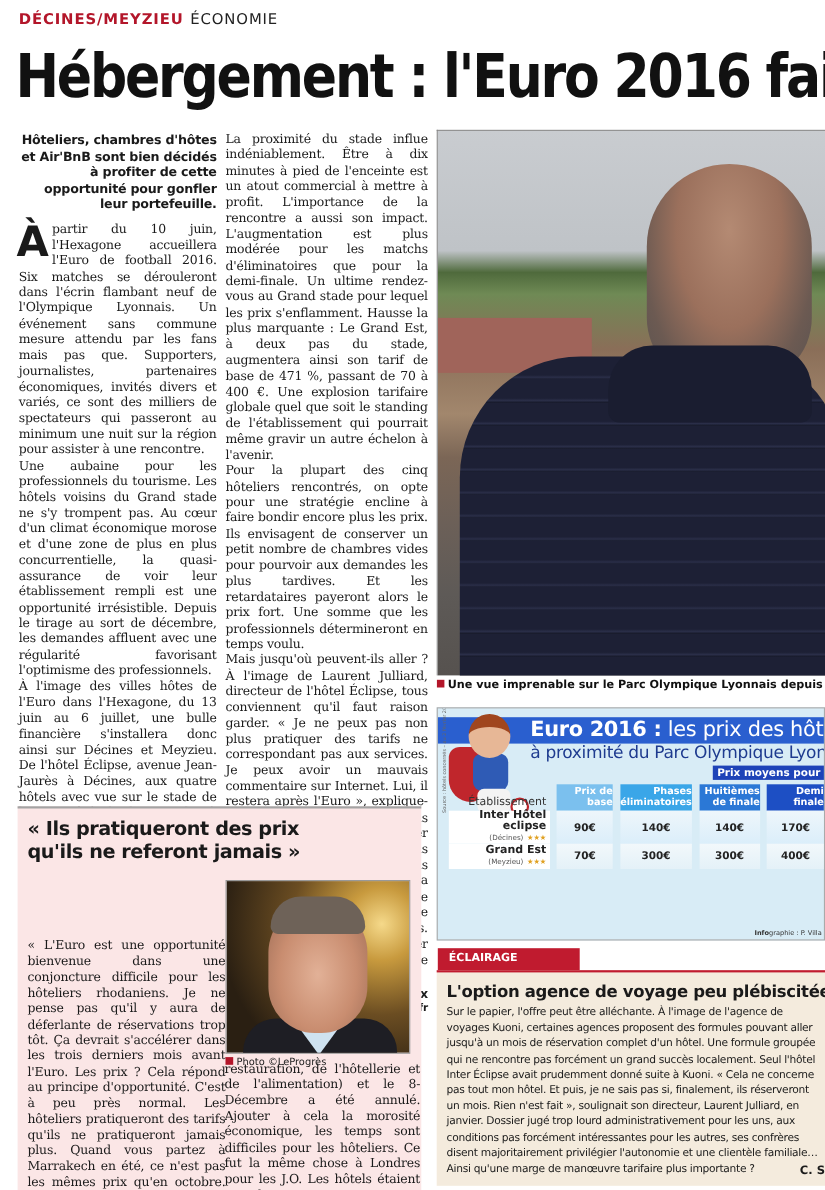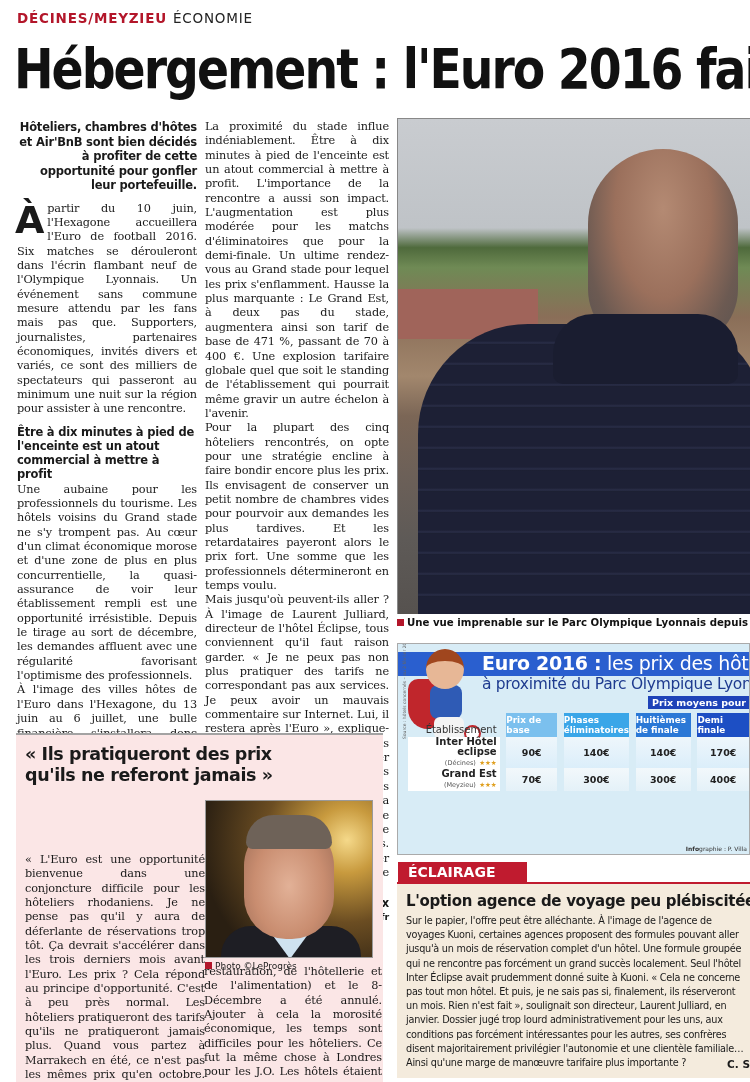--- a/index.html
+++ b/index.html
@@ -44,21 +44,21 @@
   .mascot .cape { position: absolute; left: 0; top: 30px; width: 30px; height: 50px; background: #c0262c; border-radius: 10px 0 10px 20px; }
   .mascot .hd { position: absolute; left: 18px; top: 0; width: 38px; height: 40px; border-radius: 50%; background: #e7b796; border-top: 12px solid #a0461e; }
   .mascot .bd { position: absolute; left: 22px; top: 36px; width: 32px; height: 34px; background: #2f5bb5; border-radius: 8px; }
   .mascot .lg { position: absolute; left: 26px; top: 68px; width: 30px; height: 22px; background: #f3f3f3; border-radius: 6px; }
   .mascot .ball { position: absolute; left: 56px; top: 76px; width: 17px; height: 17px; border-radius: 50%; background: #fff; border: 2px solid #c0262c; }
   .info .credit-side { position: absolute; left: 4px; top: 95px; font-size: 4.5px; color: #666; transform: rotate(-90deg); transform-origin: left top; white-space: nowrap; }
   .info .credit { position: absolute; right: 2px; bottom: 2px; font-size: 6px; color: #333; }
   .info .credit b { font-weight: bold; }
 
   .ptable { position: absolute; left: 10px; top: 69px; border-collapse: separate; border-spacing: 0; font-size: 9.5px; }
-  .ptable th { font-weight: bold; color: #fff; text-align: left; font-size: 8.8px; line-height: 10px; padding: 2px 0; }
+  .ptable th { font-weight: bold; color: #fff; text-align: right; font-size: 8.8px; line-height: 10px; padding: 2px 0; }
   .ptable th.est { color: #333; font-weight: normal; font-size: 10px; text-align: right; padding-right: 3px; vertical-align: bottom; background: transparent; }
   .ptable td { height: 22.5px; text-align: center; font-weight: bold; color: #222; font-size: 9.5px; }
   .ptable td.name { text-align: right; padding-right: 3px; line-height: 10px; width: 95px; background: #fff; }
   .ptable td.name .n { font-size: 10px; font-weight: bold; display: block; }
   .ptable td.name .l { font-size: 6.5px; font-weight: normal; color: #555; }
   .ptable td.name .s { color: #e0a020; font-size: 6.5px; }
   .h1 { background: #7bc0ee; }
   .h2 { background: #3aa6e8; }
   .h3 { background: #2b78d6; }
   .h4 { background: #1d4fc4; }
@@ -80,39 +80,38 @@
   .portrait { position: absolute; left: 189px; top: 65px; width: 168px; height: 158px; border: 1px solid #999; overflow: hidden;
     background: radial-gradient(circle at 85% 25%, #f5d98a 0%, #c89a3e 18%, #6b4d22 45%, #2a1f12 80%); }
   .portrait .face { position: absolute; left: 38px; top: 20px; width: 90px; height: 118px; border-radius: 45px 45px 42px 42px; background: radial-gradient(ellipse at 50% 55%, #e2b197 0%, #c98d70 55%, #9b6b55 100%); }
   .portrait .hair { position: absolute; left: 40px; top: 14px; width: 86px; height: 34px; border-radius: 43px 43px 10px 10px; background: #6e6258; }
   .portrait .suit { position: absolute; left: 15px; top: 125px; width: 140px; height: 40px; border-radius: 30px 30px 0 0; background: #1e1e24; }
   .portrait .shirt { position: absolute; left: 62px; top: 128px; width: 44px; height: 30px; background: #cfe2f0; clip-path: polygon(0 0, 100% 0, 50% 100%); }
   .quote .pcap { position: absolute; left: 189px; top: 226px; font-family: "DejaVu Sans", sans-serif; font-size: 9px; color: #222; }
 
   
   .ecl { position: absolute; left: 397px; top: 858px; width: 353px; height: 224px; }
-  .ecl .tag { position: absolute; left: 1px; top: 4px; width: 129px; height: 20px; background: #c01b2f; color: #fff; font-family: "DejaVu Sans", sans-serif; font-weight: bold; font-size: 14px; line-height: 20px; padding-left: 10px; }
+  .ecl .tag { position: absolute; left: 1px; top: 4px; width: 129px; height: 20px; background: #c01b2f; color: #fff; font-family: "DejaVu Sans", sans-serif; font-weight: bold; font-size: 10px; line-height: 20px; padding-left: 10px; }
   .ecl .box { position: absolute; left: 0; top: 24px; width: 353px; height: 196px; background: #f4ebdd; border-top: 2px solid #c01b2f; }
   .ecl h3 { position: absolute; left: 9px; top: 8px; white-space: nowrap; font-family: "DejaVu Sans", sans-serif; font-weight: bold; font-size: 15px; letter-spacing: -0.3px; color: #1a1a1a; }
   .ecl .txt { position: absolute; left: 9px; top: 30px; width: 346px; font-family: "DejaVu Sans", sans-serif; font-size: 9.7px; line-height: 14.2px; letter-spacing: -0.25px; white-space: nowrap; color: #1a1a1a; }
   .ecl .sig { position: absolute; right: 0; top: 174px; font-family: "DejaVu Sans", sans-serif; font-weight: bold; font-size: 10.5px; }
 </style>
 </head>
 <body>
 
 <div class="kicker">
   <span class="loc">DÉCINES/MEYZIEU</span><span class="sec">ÉCONOMIE</span>
 </div>
 
 <div class="headline">Hébergement : l'Euro 2016 fait</div>
 
 <div class="col c1">
   <div class="chapeau">Hôteliers, chambres d'hôtes et Air'BnB sont bien décidés à profiter de cette opportunité pour gonfler leur portefeuille.</div>
   <p><span class="dropcap">À</span><span> partir du 10 juin, l'Hexagone accueillera l'Euro de football 2016. Six matches se dérouleront dans l'écrin flambant neuf de l'Olympique Lyonnais. Un événement sans commune mesure attendu par les fans mais pas que. Supporters, journalistes, partenaires économiques, invités divers et variés, ce sont des milliers de spectateurs qui passeront au minimum une nuit sur la région pour assister à une rencontre.</span></p>
-  <div class="intertitle">Être à dix minutes à pied de l'enceinte est un atout commercial à mettre à profit</div>
   <p>Une aubaine pour les professionnels du tourisme. Les hôtels voisins du Grand stade ne s'y trompent pas. Au cœur d'un climat économique morose et d'une zone de plus en plus concurrentielle, la quasi-assurance de voir leur établissement rempli est une opportunité irrésistible. Depuis le tirage au sort de décembre, les demandes affluent avec une régularité favorisant l'optimisme des professionnels.</p>
   <p>À l'image des villes hôtes de l'Euro dans l'Hexagone, du 13 juin au 6 juillet, une bulle financière s'installera donc ainsi sur Décines et Meyzieu. De l'hôtel Éclipse, avenue Jean-Jaurès à Décines, aux quatre hôtels avec vue sur le stade de l'autre côté de la Rocade, à Meyzieu, les prix vont être sérieusement revus à la hausse. Une hausse qui varie quasi-quotidiennement, selon la concurrence et plusieurs critères.</p>
 </div>
 
 <div class="col c2">
   <p>La proximité du stade influe indéniablement. Être à dix minutes à pied de l'enceinte est un atout commercial à mettre à profit. L'importance de la rencontre a aussi son impact. L'augmentation est plus modérée pour les matchs d'éliminatoires que pour la demi-finale. Un ultime rendez-vous au Grand stade pour lequel les prix s'enflamment. Hausse la plus marquante : Le Grand Est, à deux pas du stade, augmentera ainsi son tarif de base de 471 %, passant de 70 à 400 €. Une explosion tarifaire globale quel que soit le standing de l'établissement qui pourrait même gravir un autre échelon à l'avenir.</p>
   <p>Pour la plupart des cinq hôteliers rencontrés, on opte pour une stratégie encline à faire bondir encore plus les prix. Ils envisagent de conserver un petit nombre de chambres vides pour pourvoir aux demandes les plus tardives. Et les retardataires payeront alors le prix fort. Une somme que les professionnels détermineront en temps voulu.</p>
   <p>Mais jusqu'où peuvent-ils aller ? À l'image de Laurent Julliard, directeur de l'hôtel Éclipse, tous conviennent qu'il faut raison garder. « Je ne peux pas non plus pratiquer des tarifs ne correspondant pas aux services. Je peux avoir un mauvais commentaire sur Internet. Lui, il restera après l'Euro », explique-t-il. Une prudence que tous souhaitent aussi appliquer auprès de leurs habitués. S'ils viennent à cette période et qu'ils restent des chambres, la tarification devrait être adaptée en conséquence. Autant dire qu'elle sera à deux vitesses. Pour la santé de son banquier mieux vaudra ne pas être supporter.</p>
   <div class="sign-name">Cyrille Seux</div>
   <div class="sign-mail">cyrille.seux@leprogres.fr</div>

